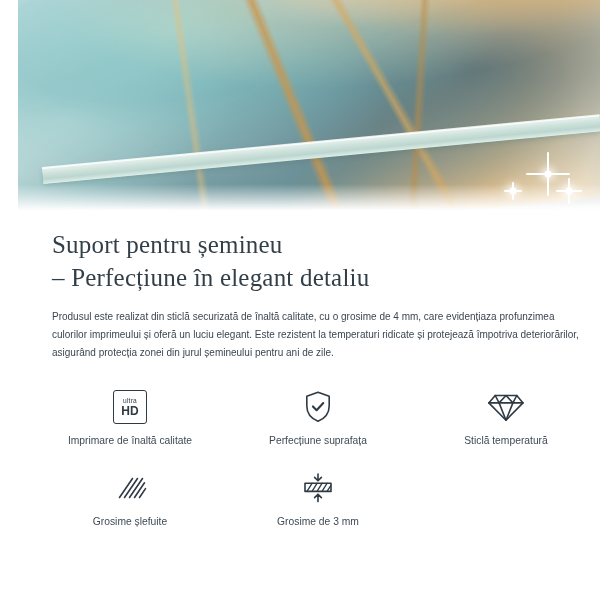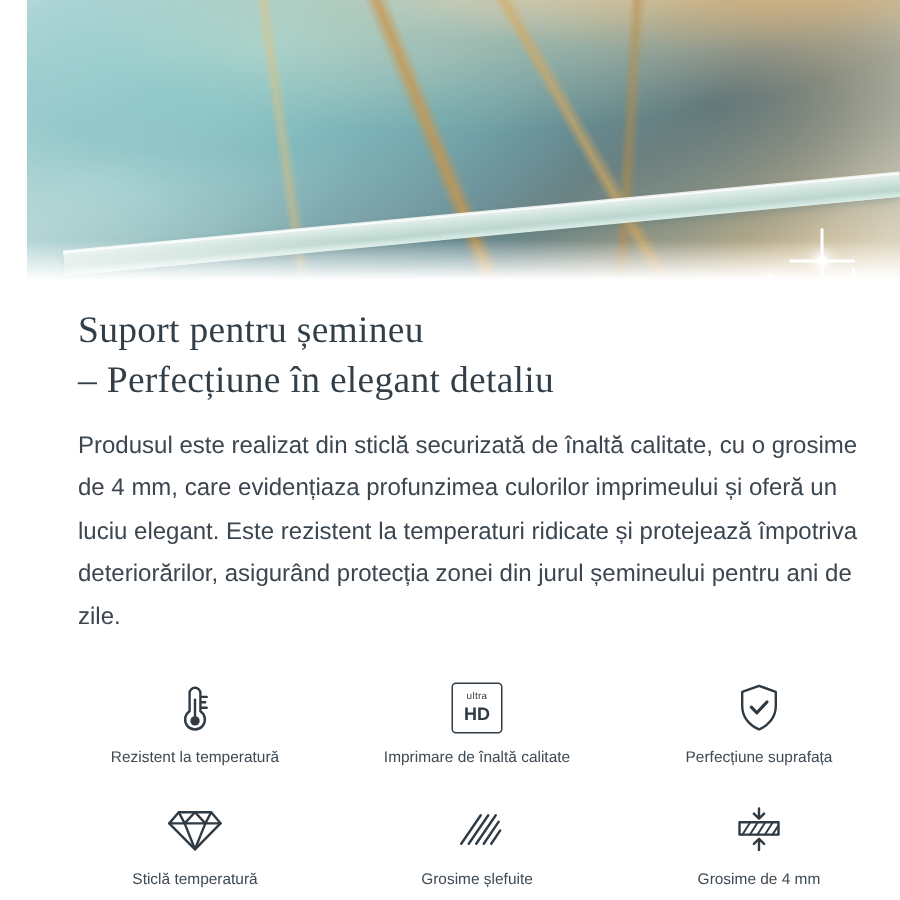--- a/index.html
+++ b/index.html
@@ -139,21 +139,21 @@
     font-family: "Liberation Serif", serif;
     font-size: 25px;
     line-height: 1.32;
     font-weight: 400;
     color: #333f48;
     margin: 0 0 14px 0;
     letter-spacing: 0.2px;
   }
   .headline .line2 { display: block; }
   .body-copy {
-    font-size: 16px;
+    font-size: 10px;
     line-height: 1.78;
     color: #3c4650;
     margin: 0;
     max-width: 534px;
   }
 
   
   .features {
     margin-top: 22px;
     padding: 0 18px;
@@ -246,31 +246,20 @@
   <div class="content">
     <h1 class="headline">
       <span>Suport pentru șemineu</span>
       <span class="line2">– Perfecțiune în elegant detaliu</span>
     </h1>
     <p class="body-copy">Produsul este realizat din sticlă securizată de înaltă calitate, cu o grosime de 4 mm, care evidențiaza profunzimea culorilor imprimeului și oferă un luciu elegant. Este rezistent la temperaturi ridicate și protejează împotriva deteriorărilor, asigurând protecția zonei din jurul șemineului pentru ani de zile.</p>
   </div>
 
   <div class="features">
 
-    <div class="feature">
-      <div class="feature-icon">
-        <svg width="34" height="38" viewBox="0 0 34 38">
-          <path class="stroke" d="M17 5.5a3.6 3.6 0 0 1 3.6 3.6v12.1a6.6 6.6 0 1 1-7.2 0V9.1A3.6 3.6 0 0 1 17 5.5z"></path>
-          <circle class="fill" cx="17" cy="27.6" r="3.1"></circle>
-          <path class="stroke" d="M17 24.6V13.4"></path>
-          <path class="stroke" d="M21.6 11.6h3.2M21.6 15.2h2.2M21.6 18.8h3.2"></path>
-        </svg>
-      </div>
-      <div class="feature-label">Rezistent la temperatură</div>
-    </div>
 
     <div class="feature">
       <div class="feature-icon">
         <div class="hd-box">
           <span class="hd-top">ultra</span>
           <span class="hd-bottom">HD</span>
         </div>
       </div>
       <div class="feature-label">Imprimare de înaltă calitate</div>
     </div>
@@ -308,17 +297,17 @@
 
     <div class="feature">
       <div class="feature-icon">
         <svg width="40" height="36" viewBox="0 0 40 36">
           <path class="stroke" d="M20 4v6.6M16.6 7.4L20 10.8 23.4 7.4"></path>
           <rect class="stroke" x="7" y="13.2" width="26" height="8.2"></rect>
           <path class="stroke" d="M9 21.4l5.2-8.2M14 21.4l5.2-8.2M19 21.4l5.2-8.2M24 21.4l5.2-8.2M29 21.4l3.6-5.6" style="stroke-width:1.3"></path>
           <path class="stroke" d="M20 31.6V25M16.6 27.6L20 24.2l3.4 3.4"></path>
         </svg>
       </div>
-      <div class="feature-label">Grosime de 4 mm</div>
+      <div class="feature-label">Grosime de 3 mm</div>
     </div>
 
   </div>
 </div>
 
 </body></html>

